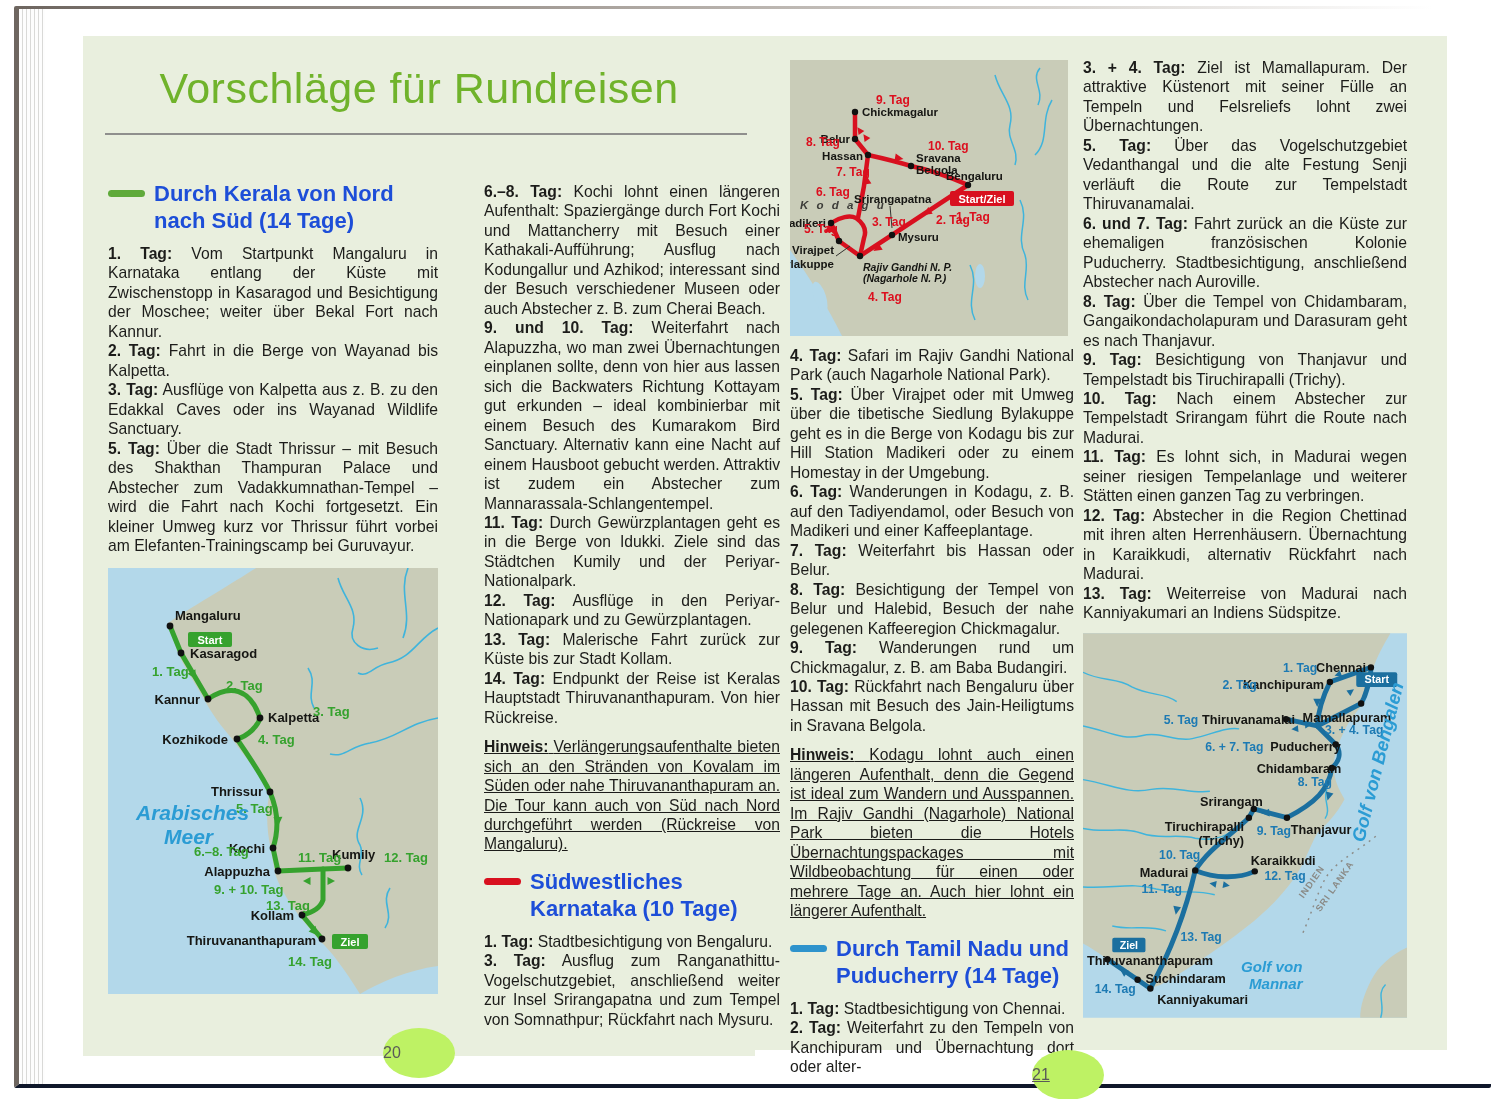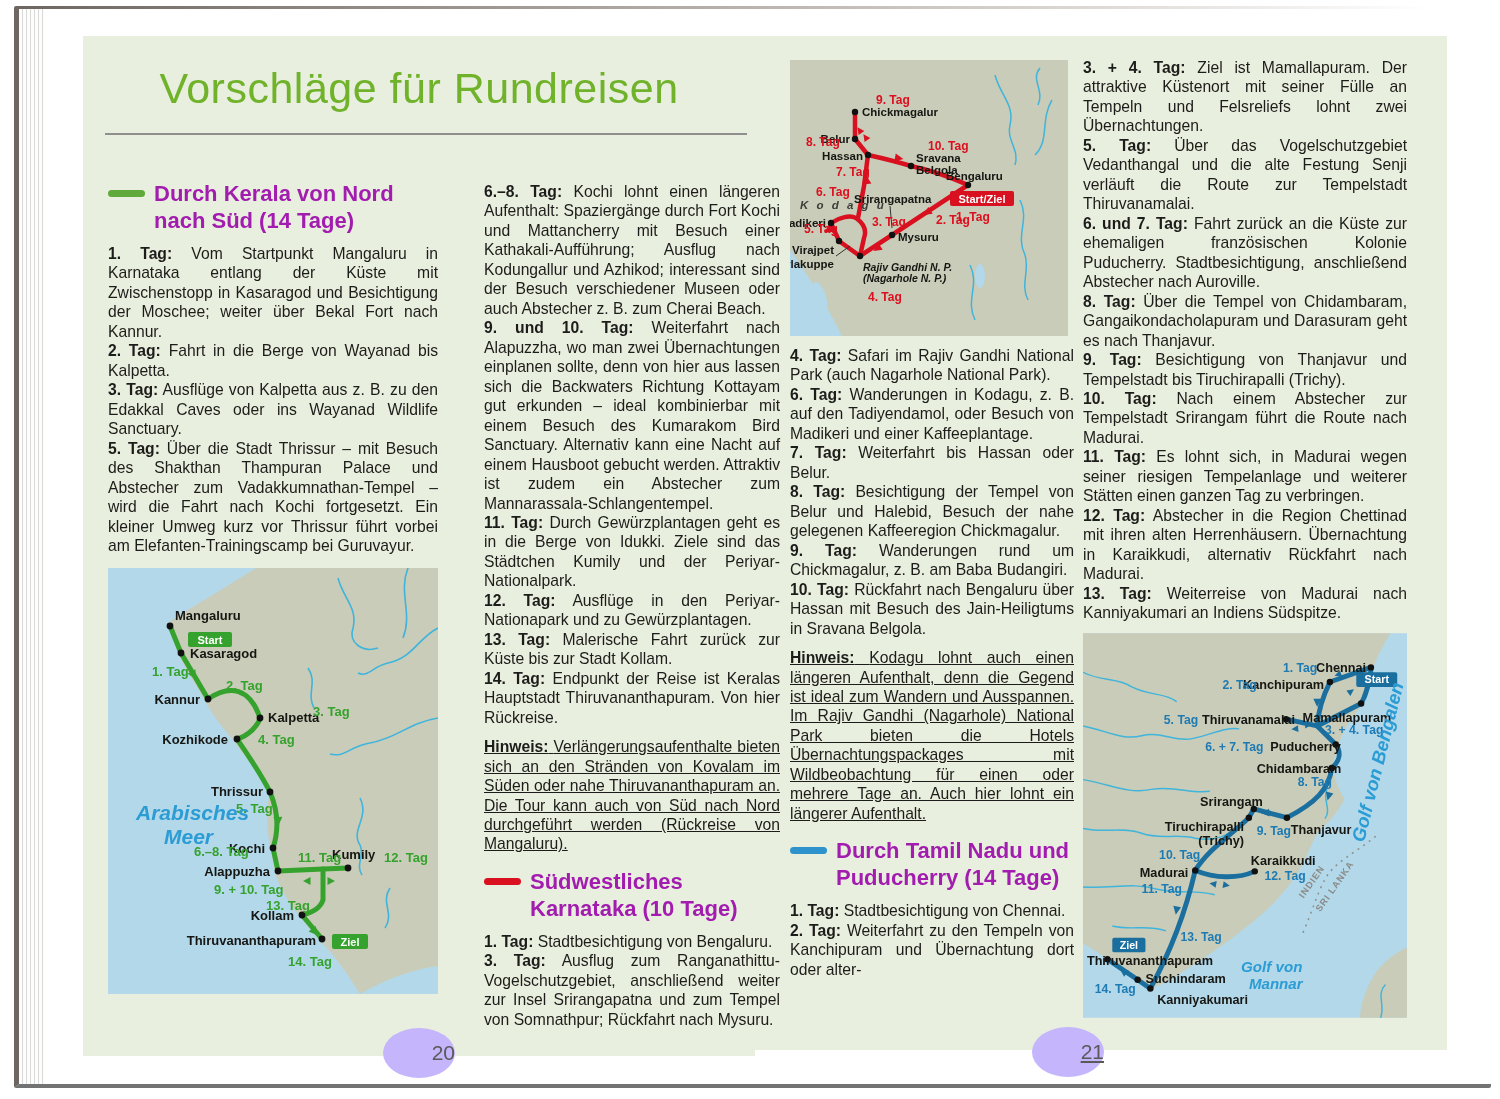--- a/index.html
+++ b/index.html
@@ -1,58 +1,58 @@
 <!DOCTYPE html>
 <html><head>
 <meta charset="utf-8">
 <style>
   html,body{margin:0;padding:0;background:#ffffff;width:1500px;height:1099px;
     font-family:"Liberation Sans",sans-serif;}
   .book{position:absolute;left:14px;top:6px;width:1472px;height:1078px;background:#fff;
-    border-left:5px solid #6e6660;border-bottom:4px solid #737373;border-radius:2px;}
+    border-left:5px solid #6e6660;border-bottom:4px solid #0f172a;border-radius:2px;}
   .book-top-edge{position:absolute;left:0;top:0;width:100%;height:3px;
     background:linear-gradient(90deg,#6e6660 0%,#a39c96 35%,#d8d4d0 70%,rgba(255,255,255,0) 96%);}
   .page-stack{position:absolute;left:0;top:3px;bottom:0;width:26px;
     background:repeating-linear-gradient(90deg,#fdfdfd 0 3px,#d9d9d7 3px 4px);}
   .green-panel{position:absolute;background:#e9efde;}
   .gp-left{left:64px;top:30px;width:672px;height:1020px;}
   .gp-right{left:736px;top:30px;width:692px;height:1014px;}
   .page-title{position:absolute;left:64px;top:58px;width:672px;text-align:center;
     font-size:43px;font-weight:400;color:#70b32b;letter-spacing:0.5px;}
   .title-rule{position:absolute;left:86px;top:127px;width:642px;height:2px;background:#8f8f8d;}
   .col{position:absolute;font-size:15.7px;line-height:1.24;color:#1c1c1a;}
   .col-l1{left:89px;top:172px;width:330px;}
   .col-l2{left:429px;top:172px;width:296px;padding-top:4px;margin-left:36px;}
   .col-r1{left:771px;top:50px;width:284px;}
   .col-r2{left:1064px;top:52px;width:324px;}
   .para{margin:0;text-align:justify;}
   .para b{font-weight:bold;}
   .hinweis{margin-top:10px;text-decoration:underline;}
   .tour-heading{position:relative;margin:14px 0 10px;padding-left:46px;
-    font-size:22px;line-height:27px;font-weight:bold;color:#a21caf;}
+    font-size:22px;line-height:27px;font-weight:bold;color:#1d4ed8;}
   .tour-heading.first{margin-top:2px;}
   .dash{position:absolute;left:0;top:10px;width:37px;height:7px;border-radius:3.5px;}
   .map{margin-top:12px;}
   .map svg{display:block;}
   .map-r1 svg{margin-bottom:10px;margin-top:4px;}
   svg text{font-family:"Liberation Sans",sans-serif;}
   .city{font-weight:bold;font-size:13px;fill:#161613;}
   .city2{font-weight:bold;font-size:11.5px;fill:#161613;}
   .dayg{font-weight:bold;font-size:13px;fill:#36a22e;}
   .dayr{font-weight:bold;font-size:12px;fill:#dc0f1e;}
   .dayb{font-weight:bold;font-size:12.5px;fill:#1d7ab3;}
   .sealabel{font-style:italic;font-weight:bold;fill:#2b9cd4;}
   .badge-text{font-weight:bold;font-size:11px;fill:#ffffff;}
   .np{font-style:italic;font-weight:bold;font-size:10.5px;fill:#161613;}
   .kodagu{font-style:italic;font-weight:bold;font-size:11.5px;fill:#3c3c38;letter-spacing:2.5px;}
   .border-label{font-weight:bold;font-size:9.5px;fill:#8a8a86;letter-spacing:1px;}
-  .page-num{position:absolute;width:72px;height:50px;background:#c4b5fd;border-radius:50%;
-    display:flex;align-items:center;justify-content:flex-end;font-size:21px;color:#5a5a58;}
+  .page-num{position:absolute;width:72px;height:50px;background:#bef264;border-radius:50%;
+    display:flex;align-items:center;justify-content:flex-start;font-size:16px;color:#5a5a58;}
   .pn-left{left:364px;top:1022px;}
-  .pn-right{left:1013px;top:1021px;text-decoration:underline;}
+  .pn-right{left:1013px;top:1044px;text-decoration:underline;}
 </style>
 </head>
 <body>
 
 <div class="book">
   <div class="book-top-edge"></div>
   <div class="page-stack"></div>
   <div class="green-panel gp-left"></div>
   <div class="green-panel gp-right"></div>
 
@@ -255,20 +255,21 @@
           <text x="146" y="164" class="dayr">2. Tag</text>
           <text x="166" y="161" class="dayr">1. Tag</text>
           <text x="78" y="241" class="dayr">4. Tag</text>
         </g>
       </svg>
     </div>
     <div>
 
         <p class="para"><b>4. Tag:</b> <span>Safari im Rajiv Gandhi National Park (auch Nagarhole National Park).</span></p>
 
+        <p class="para"><b>5. Tag:</b> <span>Über Virajpet oder mit Umweg über die tibetische Siedlung Bylakuppe geht es in die Berge von Kodagu bis zur Hill Station Madikeri oder zu einem Homestay in der Umgebung.</span></p>
 
         <p class="para"><b>6. Tag:</b> <span>Wanderungen in Kodagu, z. B. auf den Tadiyendamol, oder Besuch von Madikeri und einer Kaffeeplantage.</span></p>
 
         <p class="para"><b>7. Tag:</b> <span>Weiterfahrt bis Hassan oder Belur.</span></p>
 
         <p class="para"><b>8. Tag:</b> <span>Besichtigung der Tempel von Belur und Halebid, Besuch der nahe gelegenen Kaffeeregion Chickmagalur.</span></p>
 
         <p class="para"><b>9. Tag:</b> <span>Wanderungen rund um Chickmagalur, z. B. am Baba Budangiri.</span></p>
 
         <p class="para"><b>10. Tag:</b> <span>Rückfahrt nach Bengaluru über Hassan mit Besuch des Jain-Heiligtums in Sravana Belgola.</span></p>

